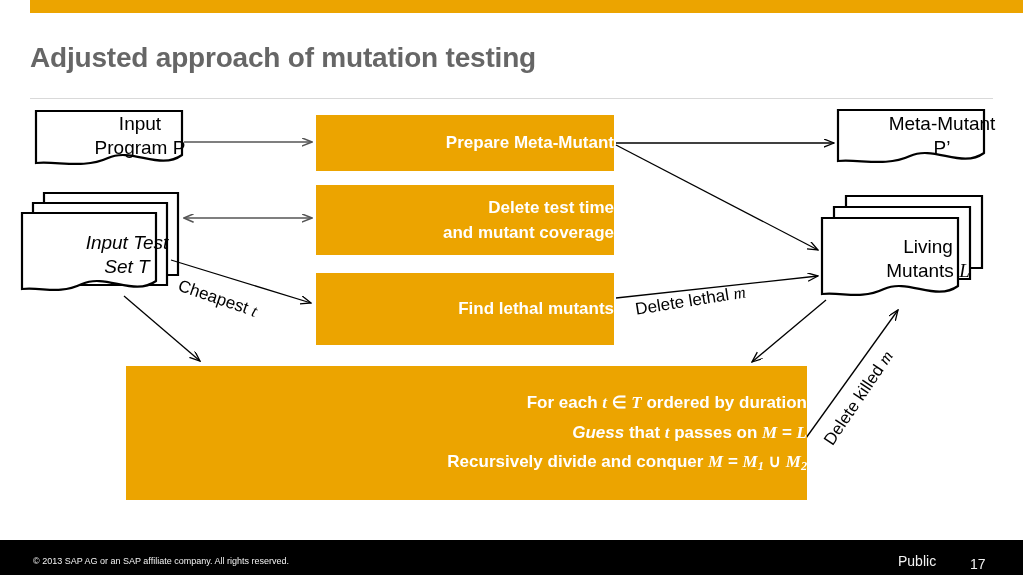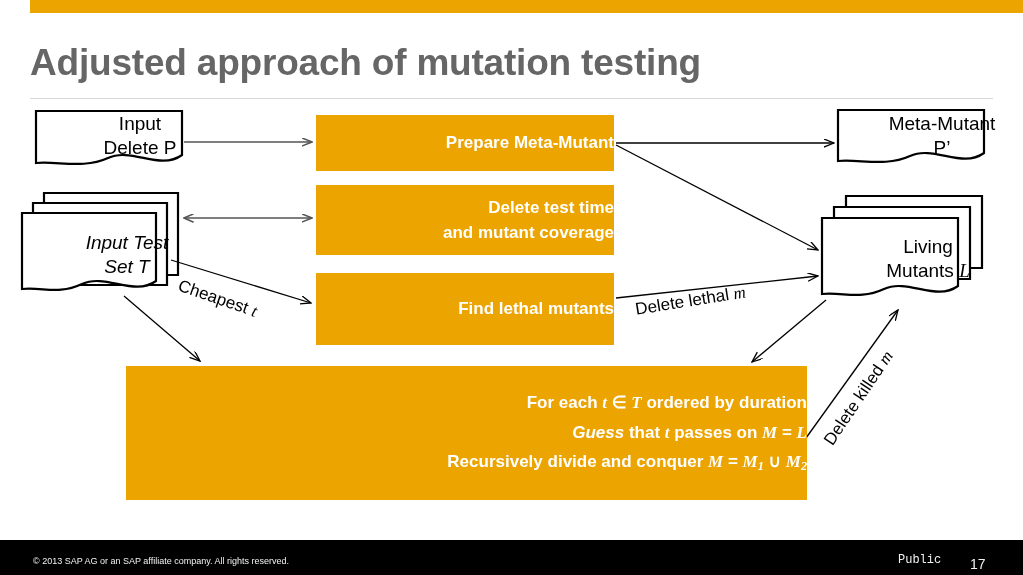--- a/index.html
+++ b/index.html
@@ -15,21 +15,21 @@
 
   
   .top-band {
     position:absolute; left:30px; top:0; width:993px; height:13px;
     background:#eca400;
   }
 
   
   .slide-title {
     position:absolute; left:30px; top:42px;
-    font-size:37px; font-weight:bold; color:#666666;
+    font-size:28px; font-weight:bold; color:#666666;
     letter-spacing:-0.2px;
     white-space:nowrap;
   }
   .title-rule {
     position:absolute; left:30px; top:98px; width:963px; height:1px;
     background:#d9d9d9;
   }
 
   
   #diagram { position:absolute; left:0; top:0; width:1023px; height:540px; }
@@ -97,21 +97,21 @@
   .footer {
     position:absolute; left:0; bottom:0; width:1023px; height:35px;
     background:#000000;
   }
   .footer-copy {
     position:absolute; left:33px; top:556px;
     color:#f2f2f2; font-size:9px;
   }
   .footer-public {
     position:absolute; left:898px; top:553px;
-    color:#f2f2f2; font-size:12px;font-family:Liberation Mono, monospace;
+    color:#f2f2f2; font-size:14px;
   }
   .footer-page {
     position:absolute; left:970px; top:556px;
     color:#f2f2f2; font-size:14px;
   }
 </style>
 </head>
 <body>
 
 <div id="slide">
@@ -160,21 +160,21 @@
 
     <line x1="616" y1="298" x2="818" y2="276" stroke="#000" stroke-width="1.3" marker-end="url(#ah)"></line>
 
     <line x1="826" y1="300" x2="752" y2="362" stroke="#000" stroke-width="1.3" marker-end="url(#ah)"></line>
 
     <line x1="806" y1="438" x2="898" y2="310" stroke="#000" stroke-width="1.3" marker-end="url(#ah)"></line>
   </svg>
 
   <div class="doc-label lbl-input-program">
     <span>Input</span><br>
-    <span>Delete P</span>
+    <span>Program P</span>
   </div>
 
   <div class="doc-label lbl-input-test">
     <span>Input Test</span><br>
     <span>Set T</span>
   </div>
 
   <div class="doc-label lbl-living">
     <span>Living</span><br>
     <span>Mutants </span><em class="mv">L</em>

